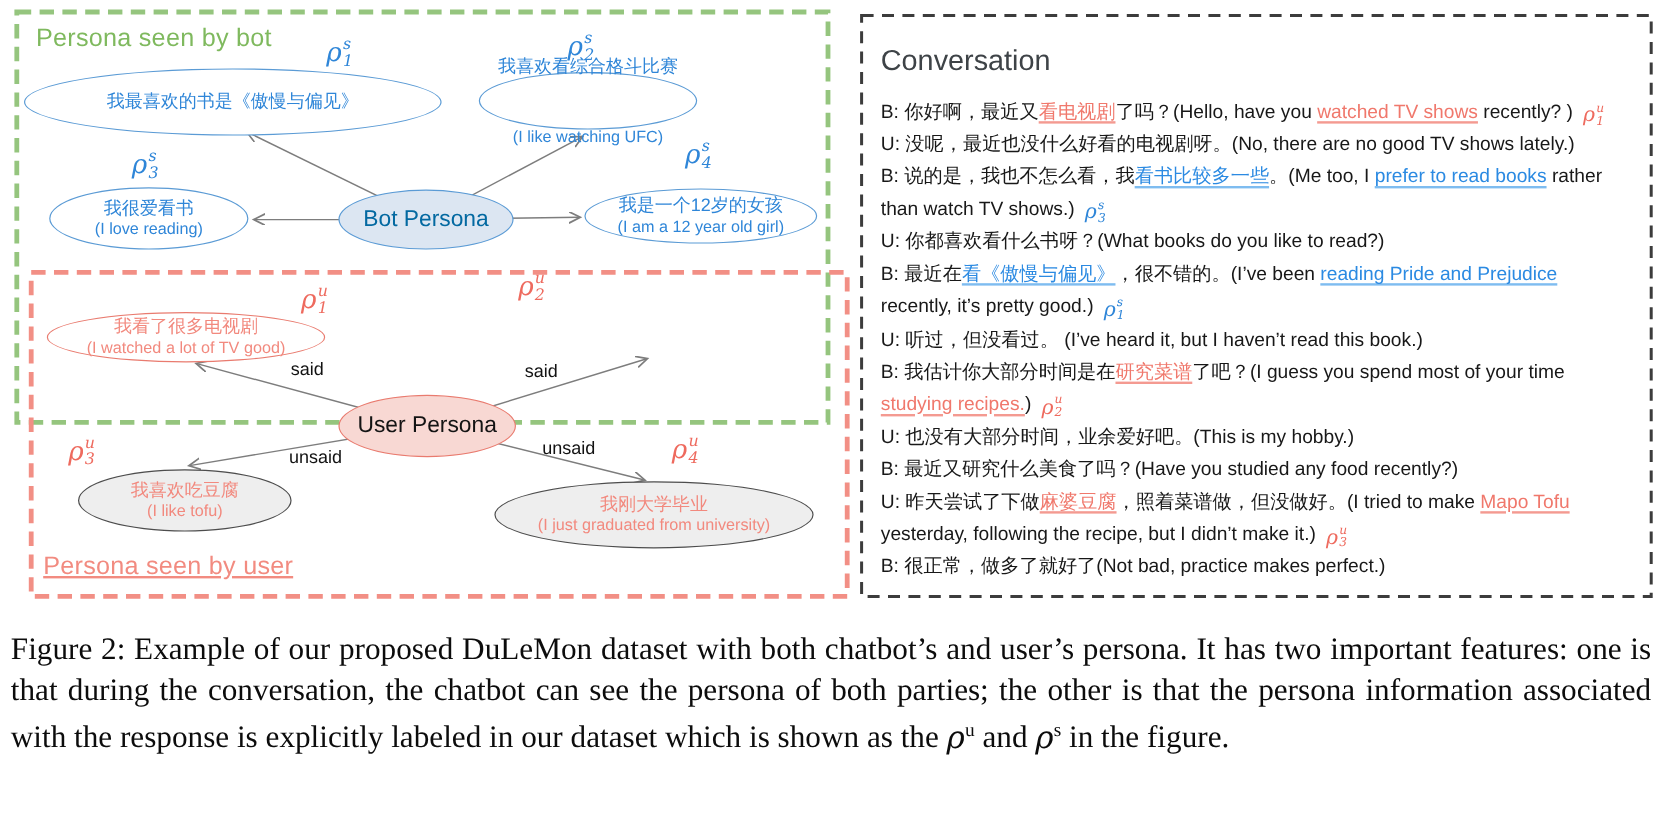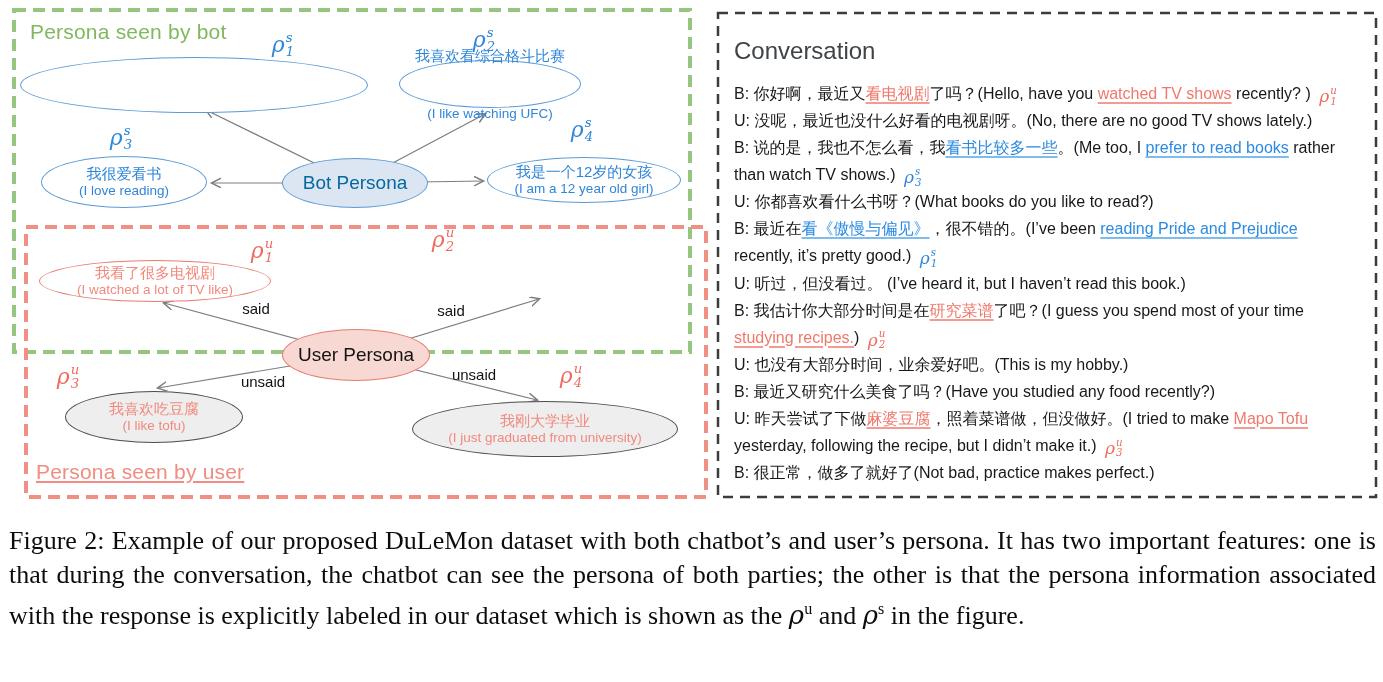--- a/index.html
+++ b/index.html
@@ -65,37 +65,38 @@
       <line x1="356" y1="355" x2="539" y2="299" stroke="#7d7d7d" stroke-width="1.2" marker-end="url(#arrow)"></line>
       <line x1="356" y1="355" x2="158" y2="388" stroke="#7d7d7d" stroke-width="1.2" marker-end="url(#arrow)"></line>
       <line x1="356" y1="355" x2="537" y2="400" stroke="#7d7d7d" stroke-width="1.2" marker-end="url(#arrow)"></line>
     </svg>
 
   <div class="box-label green">Persona seen by bot</div>
   <div class="box-label salmon">Persona seen by user</div>
 
   <div id="diagram">
       <div class="ellipse el-bot" style="left: 20px; top: 57px; width: 348px; height: 56px;">
+        <div class="zh">我最喜欢的书是《傲慢与偏见》</div>
       </div>
       <div class="ellipse el-bot" style="left: 399px; top: 60px; width: 182px; height: 48px; gap: 41px;">
         <div class="zh">我喜欢看综合格斗比赛</div>
         <div class="en">(I like watching UFC)</div>
       </div>
       <div class="ellipse el-bot" style="left: 41px; top: 156px; width: 166px; height: 52px;">
         <div class="zh">我很爱看书</div>
         <div class="en">(I love reading)</div>
       </div>
       <div class="ellipse el-bot" style="left: 487px; top: 157px; width: 194px; height: 46px;">
         <div class="zh">我是一个12岁的女孩</div>
         <div class="en">(I am a 12 year old girl)</div>
       </div>
       <div class="ellipse el-bot-main" style="left: 282px; top: 158px; width: 146px; height: 50px;">Bot Persona</div>
       <div class="ellipse el-user" style="left: 39px; top: 260px; width: 232px; height: 42px;">
         <div class="zh">我看了很多电视剧</div>
-        <div class="en">(I watched a lot of TV like)</div>
+        <div class="en">(I watched a lot of TV good)</div>
       </div>
       <div class="ellipse el-user-main" style="left: 282px; top: 329px; width: 148px; height: 52px;">User Persona</div>
       <div class="ellipse el-gray" style="left: 65px; top: 391px; width: 178px; height: 52px;">
         <div class="zh">我喜欢吃豆腐</div>
         <div class="en">(I like tofu)</div>
       </div>
       <div class="ellipse el-gray" style="left: 412px; top: 401px; width: 266px; height: 56px;">
         <div class="zh">我刚大学毕业</div>
         <div class="en">(I just graduated from university)</div>
       </div>

